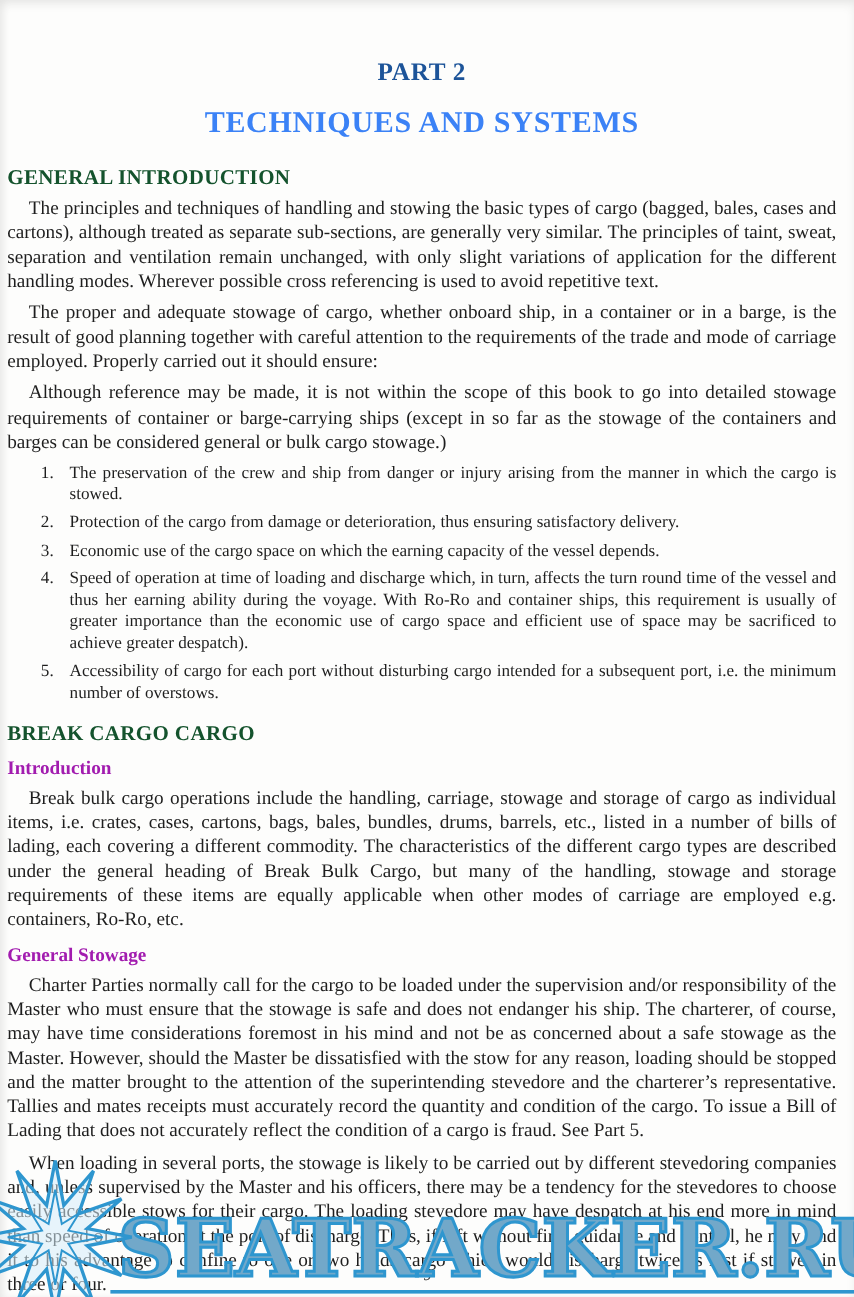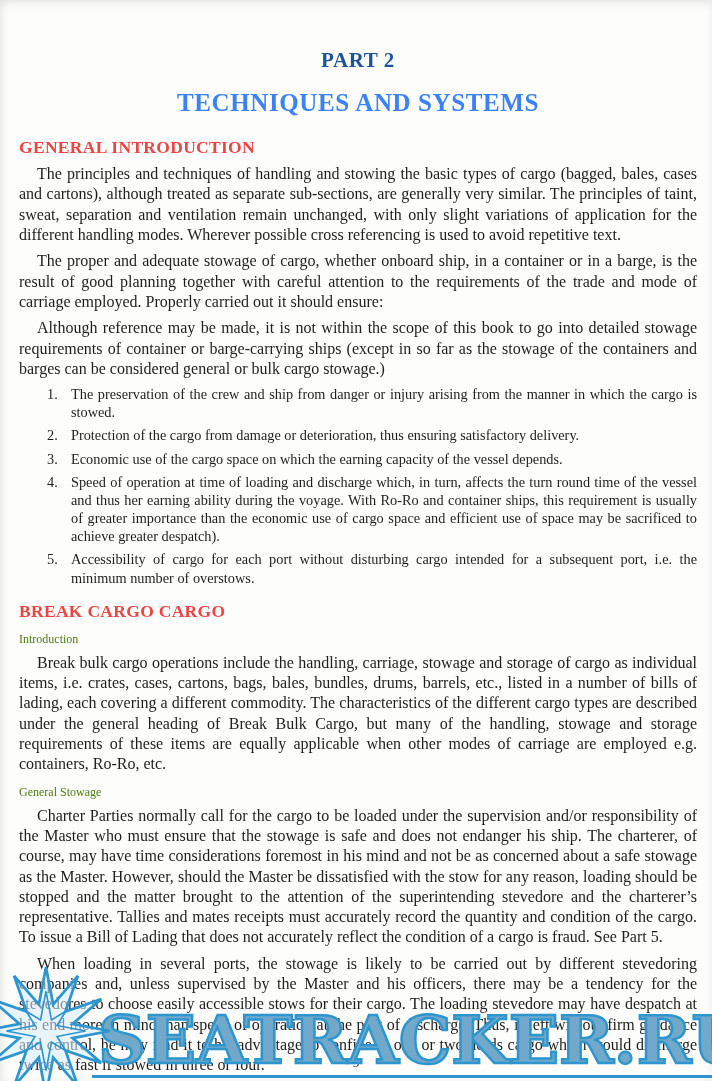--- a/index.html
+++ b/index.html
@@ -6,50 +6,50 @@
   .page {
     position: relative;
     width: 712px;
     height: 1081px;
     margin: 0 auto;
     background: #fdfdfc;
     font-family: "Liberation Serif", serif;
     color: #1e1e1e;
     overflow: hidden;
     box-sizing: border-box;
-    padding: 48px 15px 0 19px;
+    padding: 48px 15px 0 6px;
     box-shadow: inset 0 4px 8px rgba(0,0,0,0.07), inset 4px 0 6px rgba(0,0,0,0.04);
   }
   .part-title {
     text-align: center;
     color: #1d5499;
     font-size: 21px;
     font-weight: bold;
     letter-spacing: 0.6px;
     margin: 0 0 16px 0;
   }
   .main-title {
     text-align: center;
     color: #3b82f6;
     font-size: 25px;
     font-weight: bold;
     letter-spacing: 0.6px;
     margin: 0 0 20px 0;
   }
   .section-heading {
-    color: #ef4444;
+    color: #14532d;
     font-size: 17.5px;
     font-weight: bold;
     letter-spacing: 0.3px;
     margin: 14px 0 4px 0;
   }
   .sub-heading {
-    color: #4d7c0f;
-    font-size: 12px;
-    font-weight: normal;
+    color: #a21caf;
+    font-size: 16px;
+    font-weight: bold;
     margin: 10px 0 3px 0;
   }
   .body-para {
     font-size: 16px;
     line-height: 1.27;
     text-align: justify;
     text-indent: 18px;
     margin: 6px 0;
   }
   .num-list {

